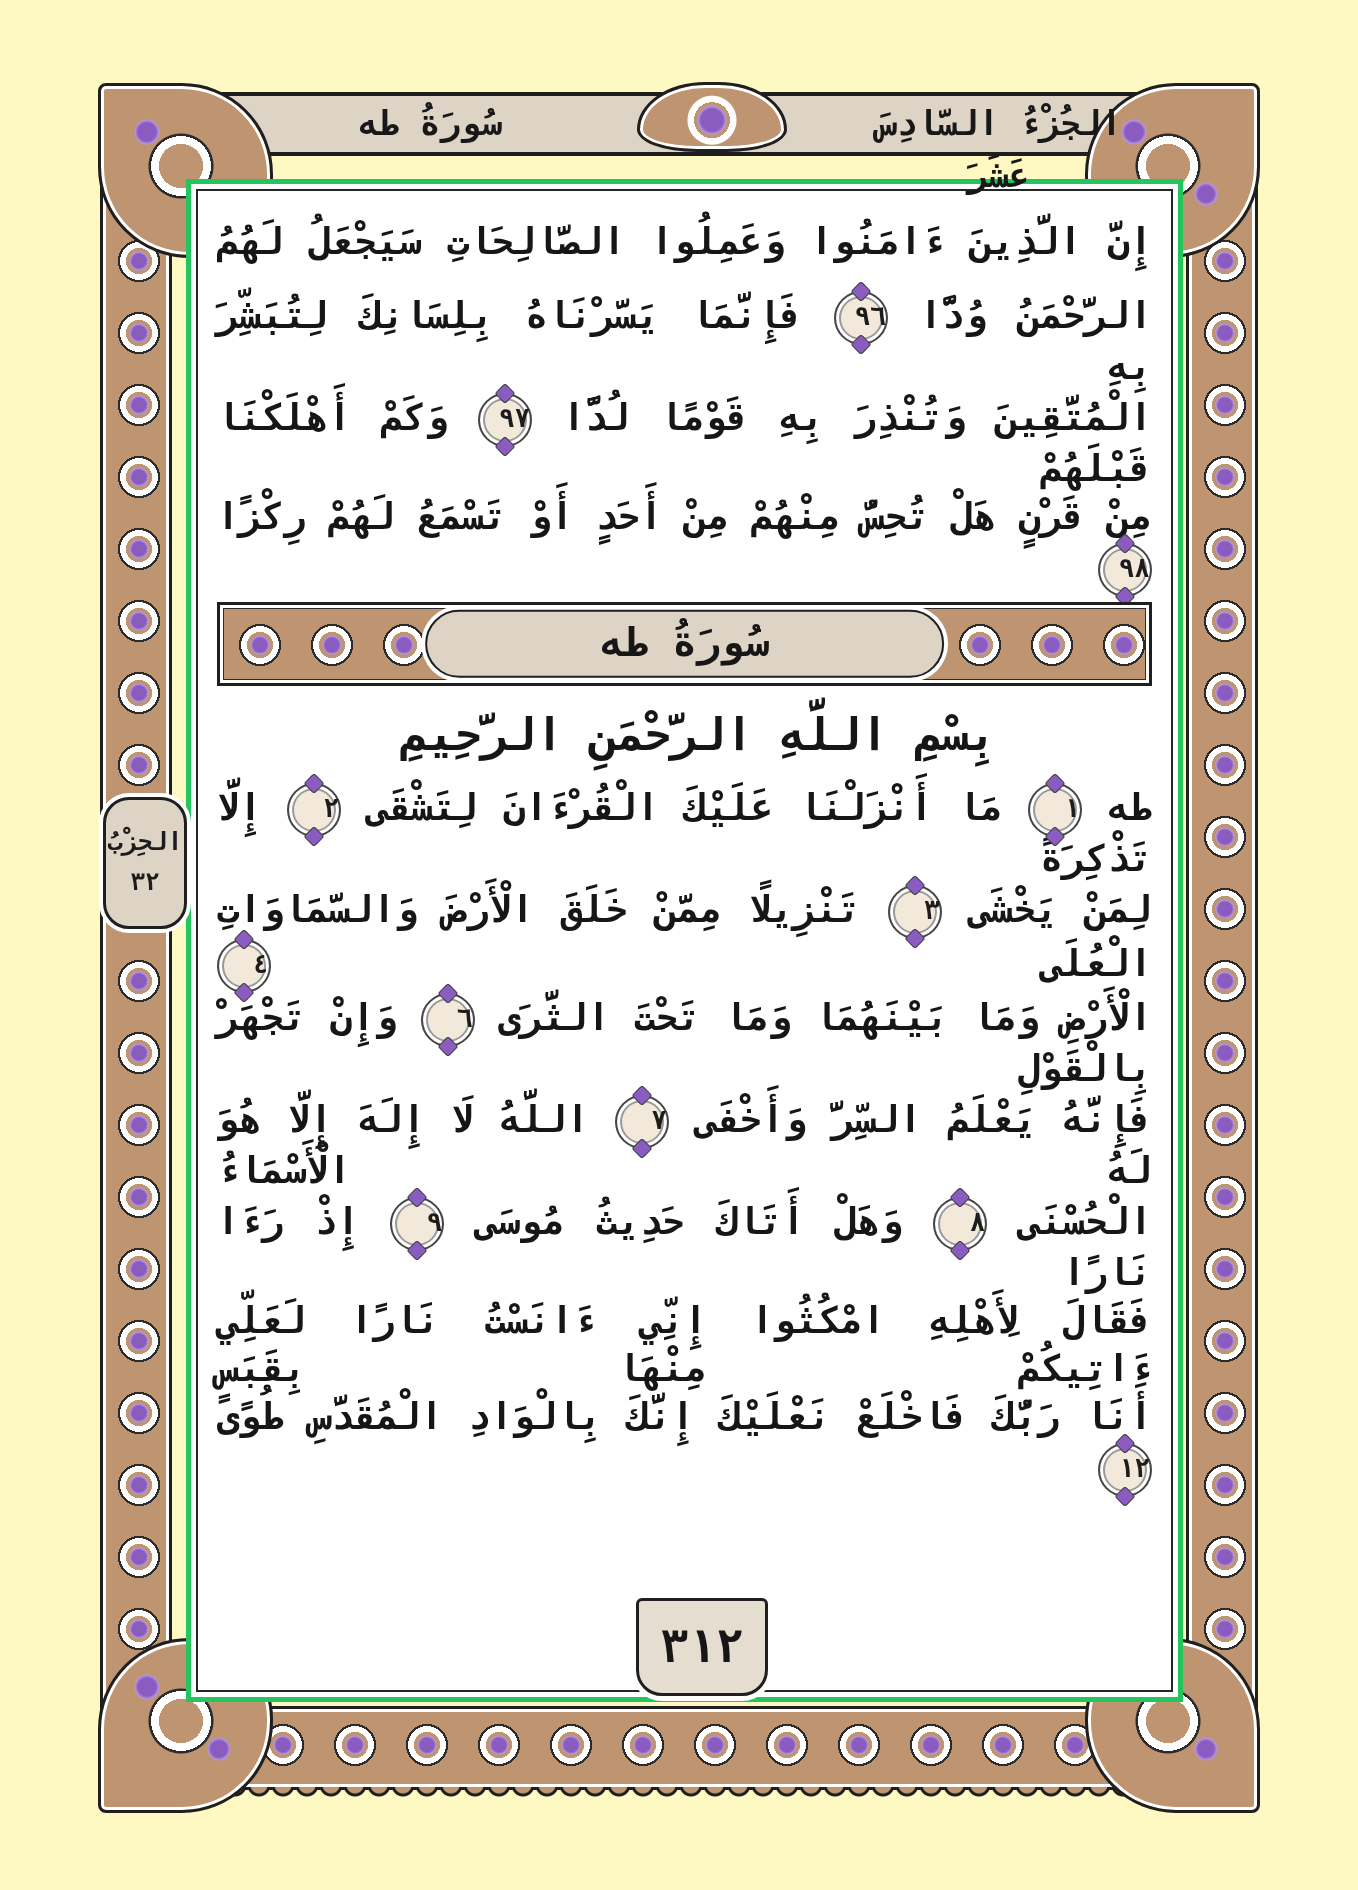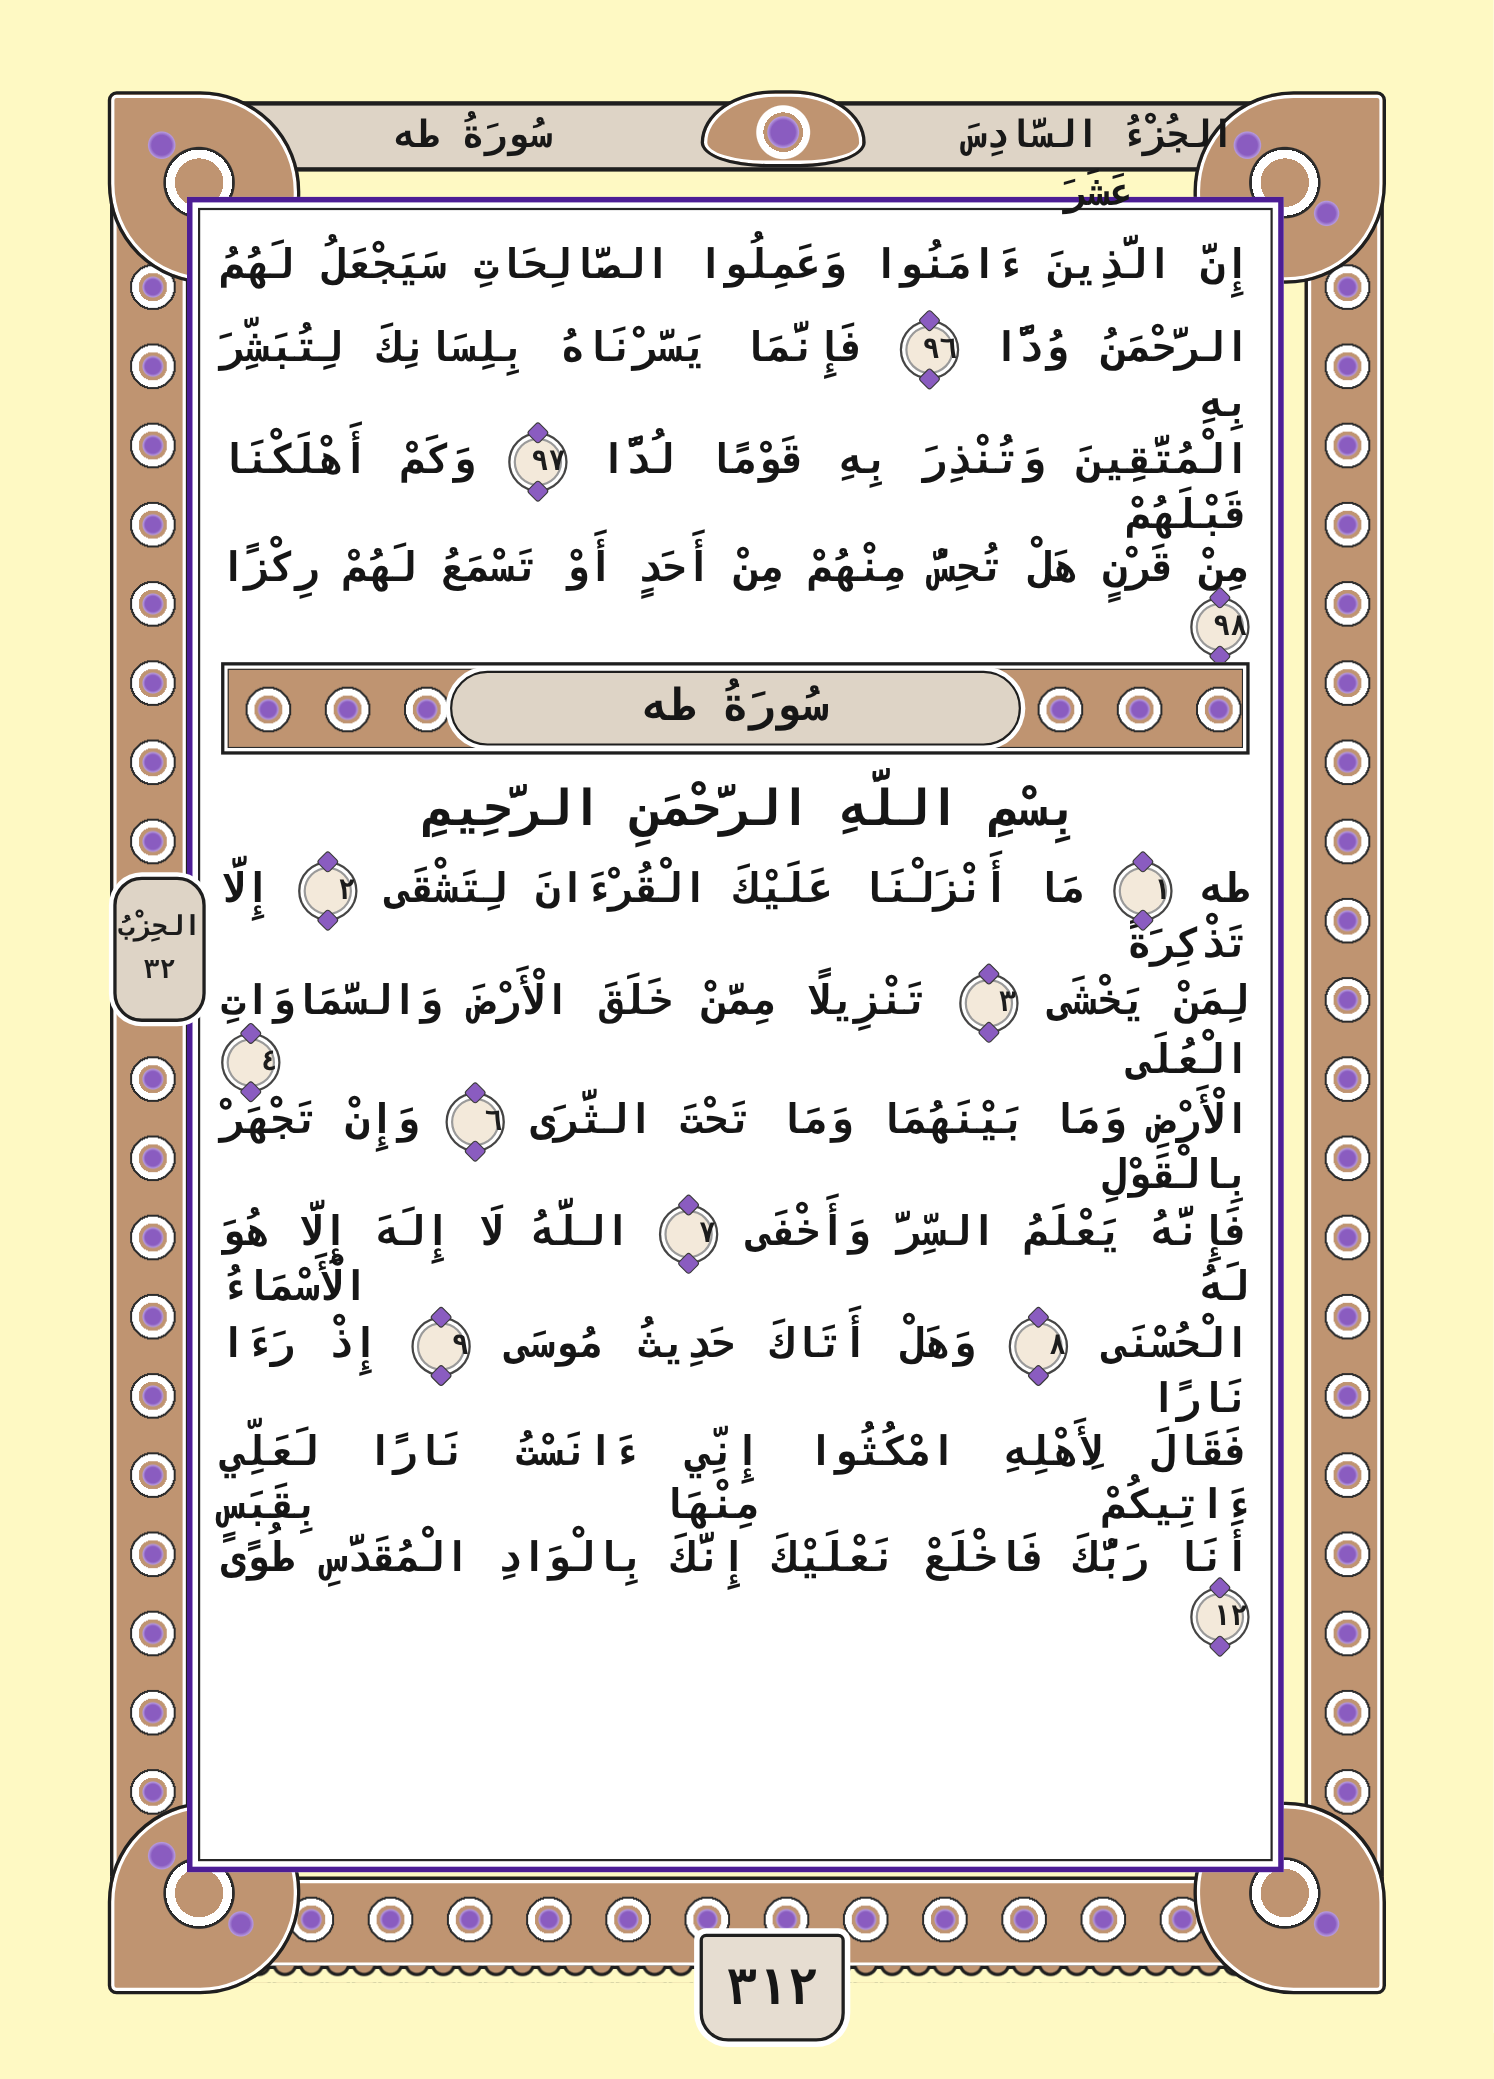--- a/index.html
+++ b/index.html
@@ -51,22 +51,22 @@
       radial-gradient(circle at 50% 55%, rgba(0,0,0,0) 18px, #ffffff 18px 24px, rgba(0,0,0,0) 25px);
   }
   .hdr{
     position:absolute;top:100px;height:52px;line-height:52px;z-index:4;
     font-weight:bold;font-size:34px;text-align:center;color:#181818;
   }
   .hdr-surah{left:320px;width:220px;}
   .hdr-juz{left:849px;width:300px;}
   
   .text-frame{
-    position:absolute;left:170px;top:179px;width:997px;height:1523px;
-    border:5px solid #4c1d95;box-sizing:border-box;background:#ffffff;z-index:2;
+    position:absolute;left:186px;top:179px;width:997px;height:1523px;
+    border:5px solid #22c55e;box-sizing:border-box;background:#ffffff;z-index:2;
   }
   .text-frame::before{
     content:"";position:absolute;inset:5px;border:2px solid #262626;pointer-events:none;
   }
   .lines{
     position:absolute;inset:14px 26px;display:grid;grid-template-rows:repeat(15,1fr);
     direction:rtl;
   }
   .qline{
     align-self:center;width:100%;
@@ -106,21 +106,21 @@
   .hizb{
     position:absolute;left:103px;top:797px;width:84px;height:132px;z-index:5;
     background:#ded4c6;border:3px solid #1f1f1f;border-radius:26px;box-sizing:border-box;
     box-shadow:0 0 0 4px #ffffff;
     display:flex;flex-direction:column;align-items:center;justify-content:center;gap:16px;
   }
   .hizb .lbl{font-size:25px;font-weight:bold;line-height:1;}
   .hizb .num{font-size:24px;font-weight:bold;line-height:1;}
   
   .pagenum{
-    position:absolute;left:636px;top:1758px;width:132px;height:98px;z-index:6;
+    position:absolute;left:636px;top:1598px;width:132px;height:98px;z-index:6;
     background:#e6ddd1;border:3px solid #1f1f1f;border-radius:6px 6px 26px 26px;box-sizing:border-box;
     box-shadow:0 0 0 5px #ffffff;
     display:flex;align-items:center;justify-content:center;
     font-size:46px;font-weight:bold;color:#161616;
   }
 </style>
 </head>
 <body>
 
 <div class="page">

